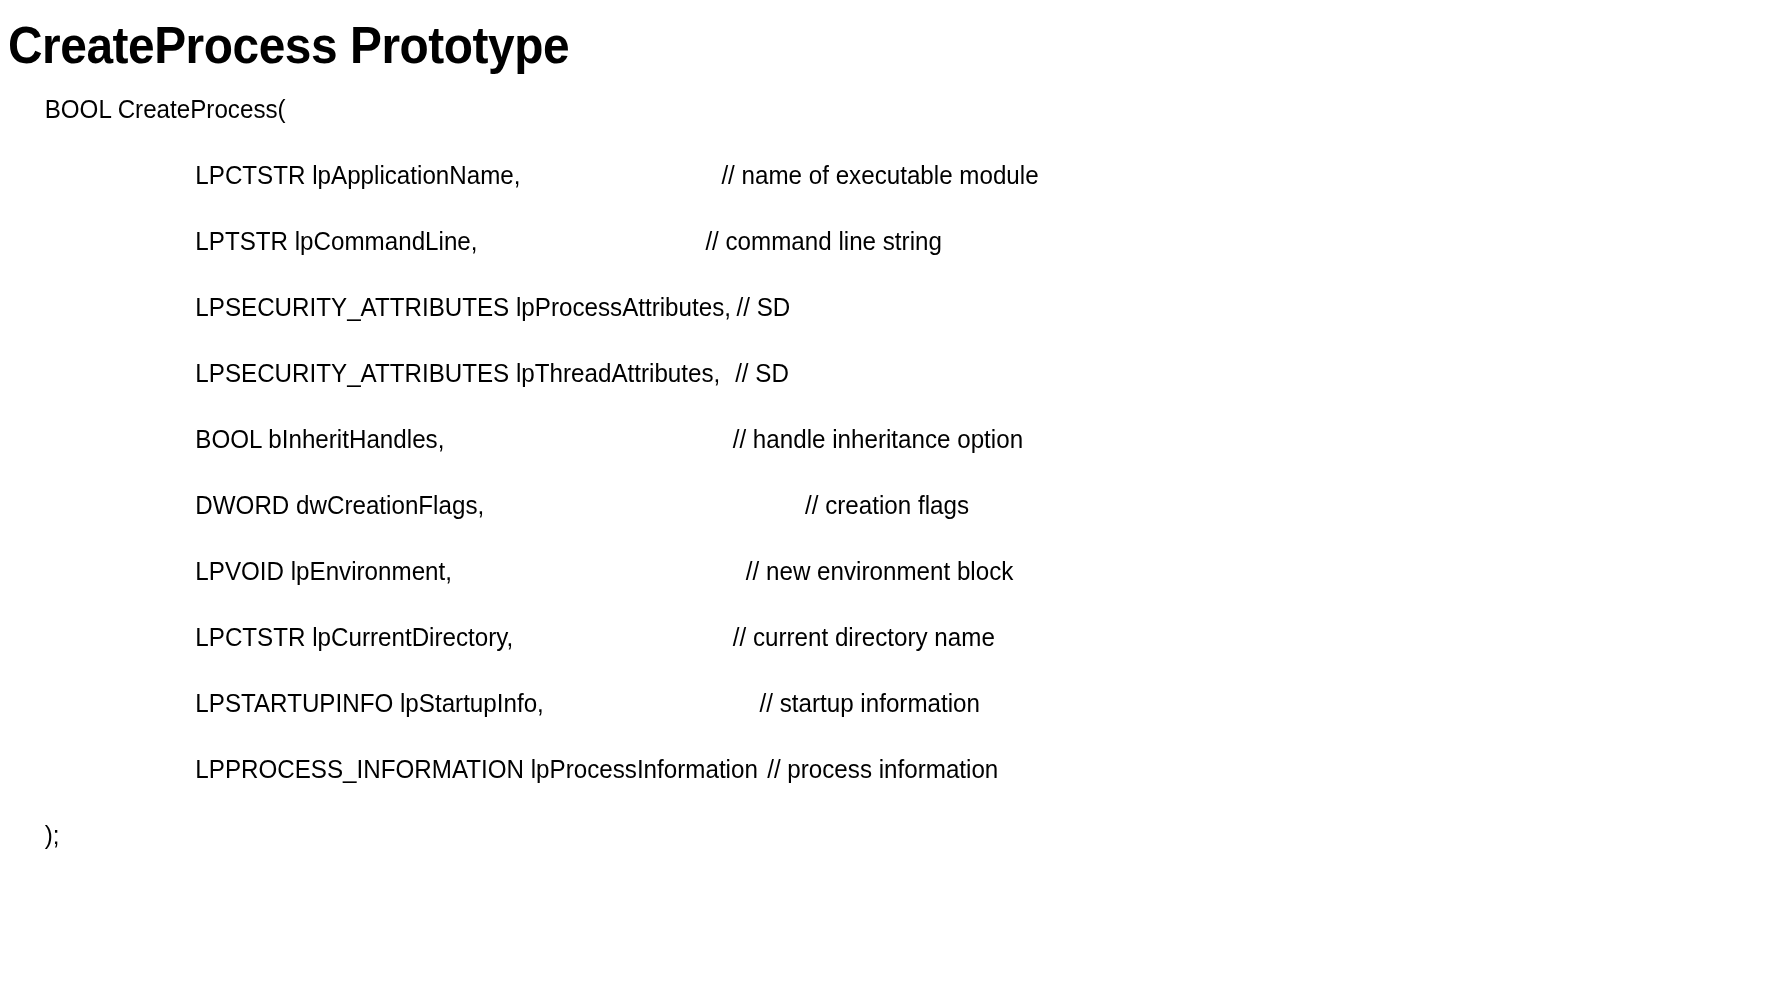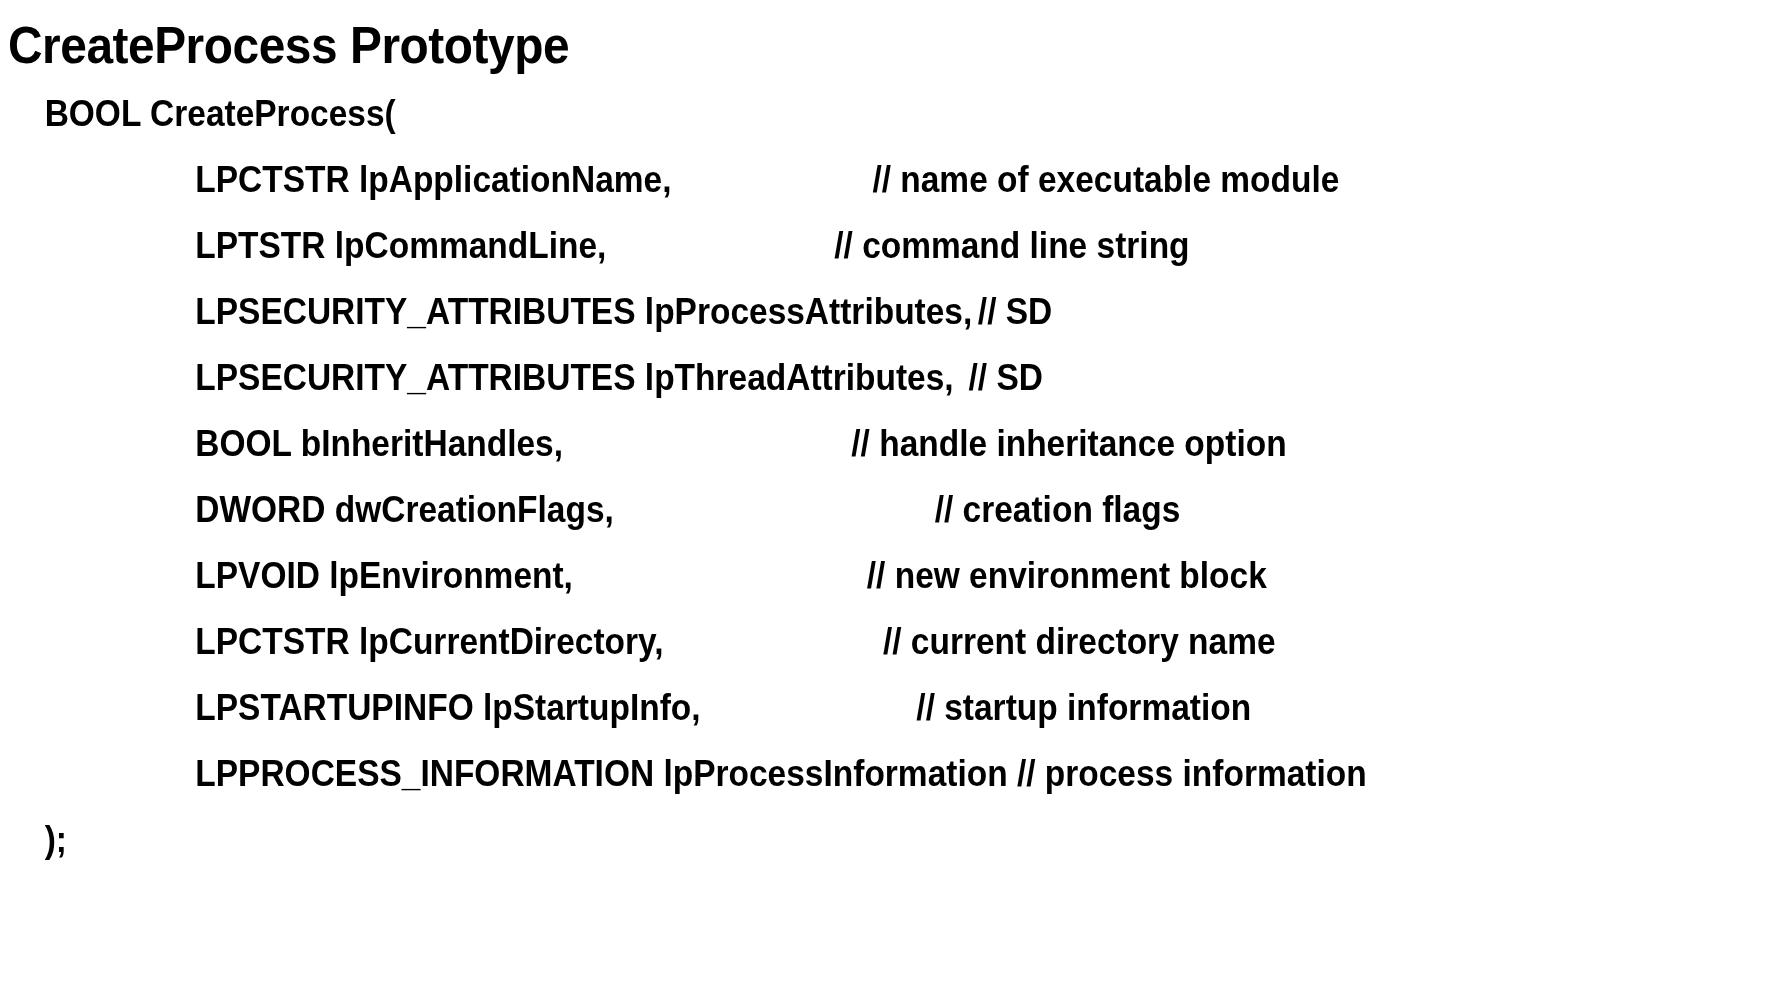--- a/index.html
+++ b/index.html
@@ -39,22 +39,22 @@
     transform: scaleX(0.92);
     transform-origin: left center;
   }
 
   
   .code-block {
     position: absolute;
     left: 0;
     top: 96px;
     width: 1765px;
-    font-size: 36px;
-    font-weight: 700;
+    font-size: 26px;
+    font-weight: 400;
     line-height: 1.0;
   }
 
   .code-line {
     display: block;
     height: 66px;
     white-space: nowrap;
     transform: scaleX(0.93);
     transform-origin: left center;
   }

